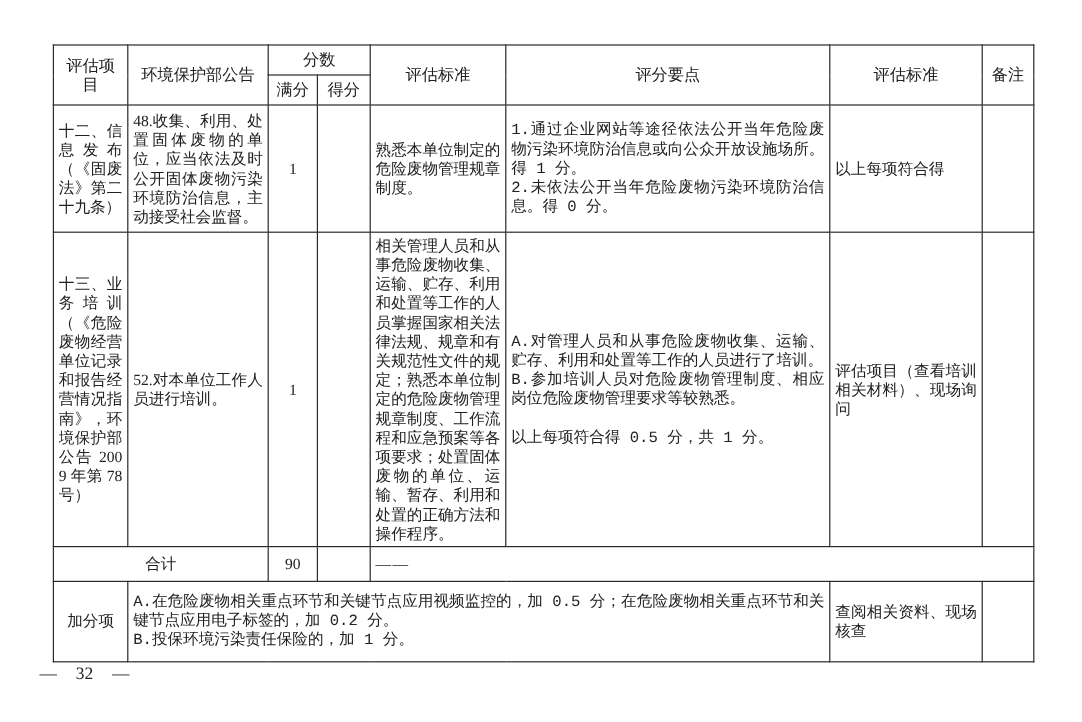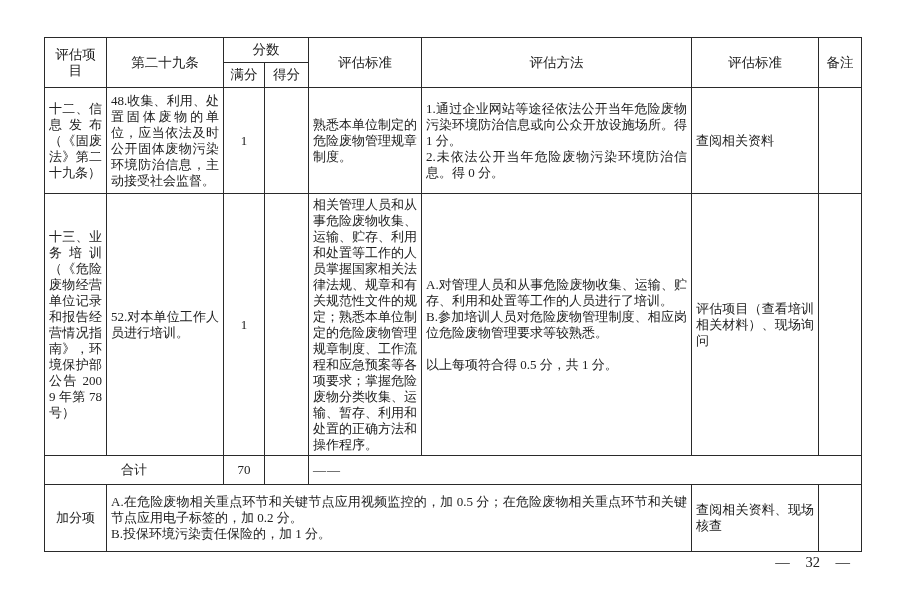--- a/index.html
+++ b/index.html
@@ -32,28 +32,28 @@
     vertical-align: middle;
     overflow: hidden;
     word-break: break-all;
   }
   .doc-table th {
     text-align: center;
     font-size: 13.5px;
   }
   .center   { text-align: center; }
   .justify  { text-align: justify; text-justify: inter-ideograph; }
-  .pre      { white-space: pre-line; }
+  .pre      { white-space: pre-line; font-family: Liberation Mono, monospace; }
   .dashcell { text-align: left; padding-left: 10px; letter-spacing: 1px; }
   .footer-pageno {
     position: absolute;
     left: 33px;
     top: 554px;
     width: 817px;
-    text-align: right;
+    text-align: left;
     font-size: 14.5px;
     word-spacing: 12px;
     color: #212121;
   }
 </style>
 </head>
 <body>
 
 <table class="doc-table">
   <colgroup>
@@ -63,62 +63,62 @@
     <col style="width:44px">
     <col style="width:113px">
     <col style="width:270px">
     <col style="width:127px">
     <col style="width:43px">
   </colgroup>
 
   <tbody>
       <tr style="height:25px">
     <th rowspan="2">评估项目</th>
-    <th rowspan="2">第二十九条</th>
+    <th rowspan="2">环境保护部公告</th>
     <th colspan="2">分数</th>
     <th rowspan="2">评估标准</th>
-    <th rowspan="2">评估方法</th>
+    <th rowspan="2">评分要点</th>
     <th rowspan="2">评估标准</th>
     <th rowspan="2">备注</th>
   </tr>
 
   <tr style="height:25px">
     <th>满分</th>
     <th>得分</th>
   </tr>
 
   <tr style="height:106px">
     <td class="justify">十二、信息发布（《固废法》第二十九条）</td>
     <td class="justify">48.收集、利用、处置固体废物的单位，应当依法及时公开固体废物污染环境防治信息，主动接受社会监督。</td>
     <td class="center">1</td>
     <td class="center"></td>
     <td class="justify">熟悉本单位制定的危险废物管理规章制度。</td>
     <td class="justify pre">1.通过企业网站等途径依法公开当年危险废物污染环境防治信息或向公众开放设施场所。得 1 分。
 2.未依法公开当年危险废物污染环境防治信息。得 0 分。</td>
-    <td class="justify">查阅相关资料</td>
+    <td class="justify">以上每项符合得</td>
     <td></td>
   </tr>
 
   <tr style="height:262px">
     <td class="justify">十三、业务培训（《危险废物经营单位记录和报告经营情况指南》，环境保护部公告 2009 年第 78 号）</td>
     <td class="justify">52.对本单位工作人员进行培训。</td>
     <td class="center">1</td>
     <td class="center"></td>
-    <td class="justify">相关管理人员和从事危险废物收集、运输、贮存、利用和处置等工作的人员掌握国家相关法律法规、规章和有关规范性文件的规定；熟悉本单位制定的危险废物管理规章制度、工作流程和应急预案等各项要求；掌握危险废物分类收集、运输、暂存、利用和处置的正确方法和操作程序。</td>
+    <td class="justify">相关管理人员和从事危险废物收集、运输、贮存、利用和处置等工作的人员掌握国家相关法律法规、规章和有关规范性文件的规定；熟悉本单位制定的危险废物管理规章制度、工作流程和应急预案等各项要求；处置固体废物的单位、运输、暂存、利用和处置的正确方法和操作程序。</td>
     <td class="justify pre">A.对管理人员和从事危险废物收集、运输、贮存、利用和处置等工作的人员进行了培训。
 B.参加培训人员对危险废物管理制度、相应岗位危险废物管理要求等较熟悉。
 
 以上每项符合得 0.5 分，共 1 分。</td>
     <td class="justify">评估项目（查看培训相关材料）、现场询问</td>
     <td></td>
   </tr>
 
   <tr style="height:29px">
     <td colspan="2" class="center">合计</td>
-    <td class="center">70</td>
+    <td class="center">90</td>
     <td class="center"></td>
     <td colspan="4" class="dashcell">——</td>
   </tr>
 
   <tr style="height:67px">
     <td class="center">加分项</td>
     <td colspan="5" class="justify pre">A.在危险废物相关重点环节和关键节点应用视频监控的，加 0.5 分；在危险废物相关重点环节和关键节点应用电子标签的，加 0.2 分。
 B.投保环境污染责任保险的，加 1 分。</td>
     <td class="justify">查阅相关资料、现场核查</td>
     <td></td>

